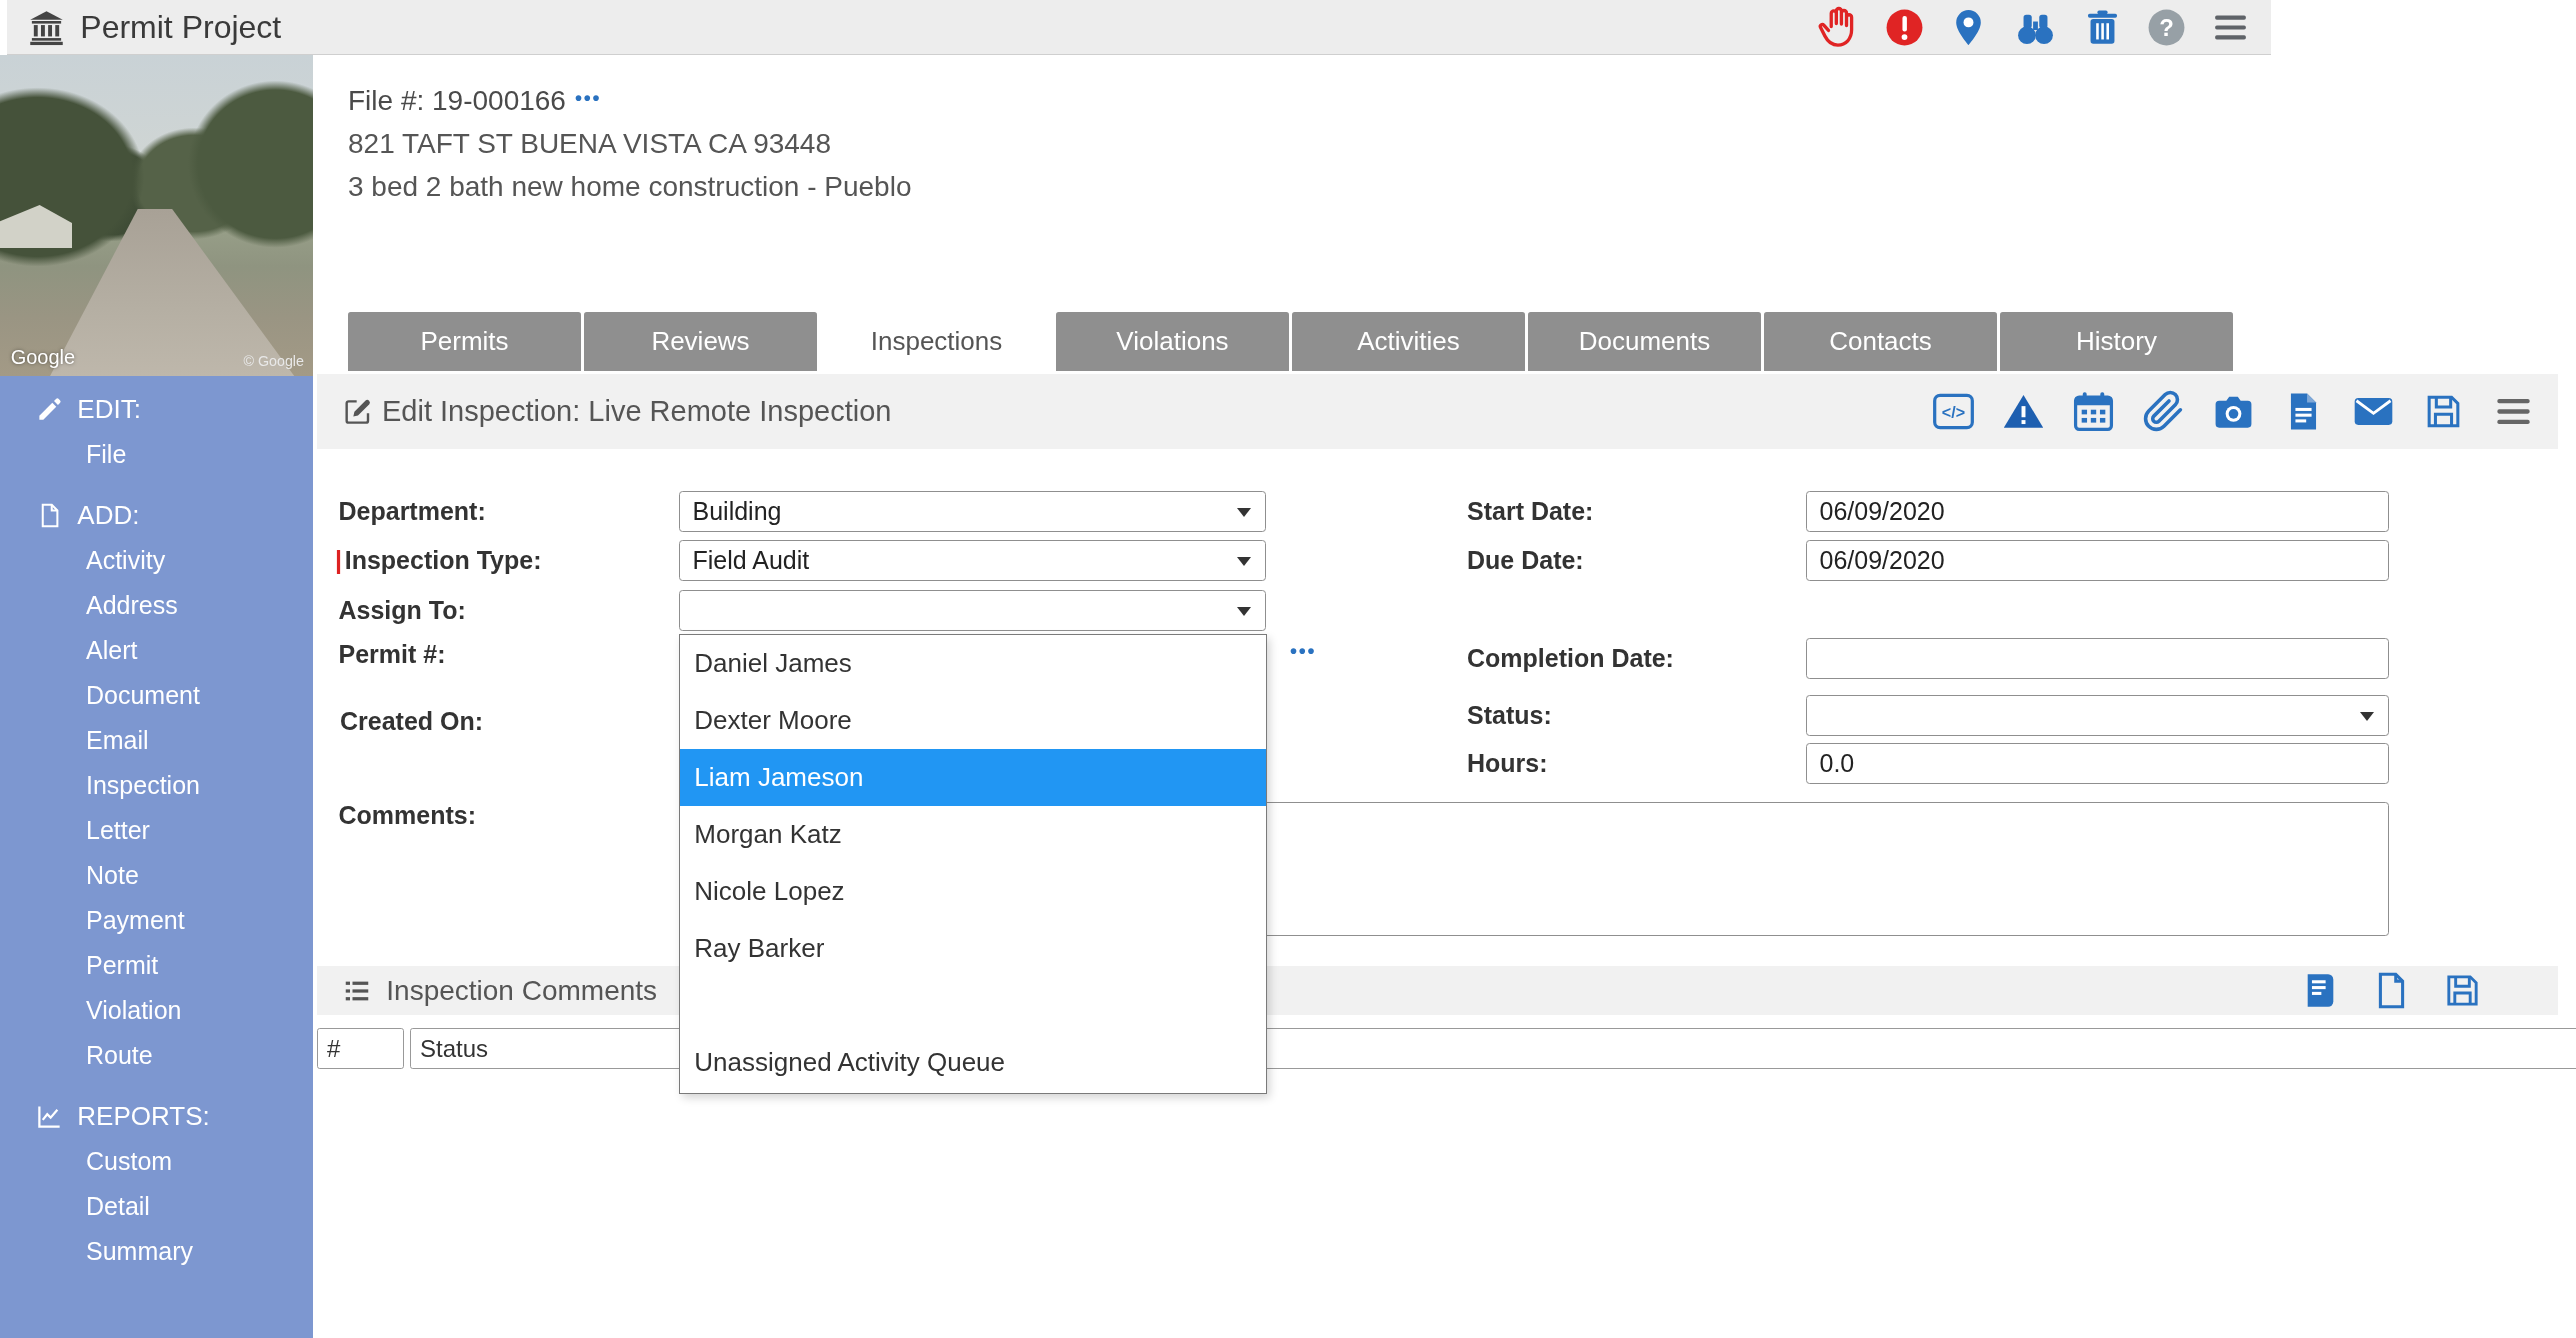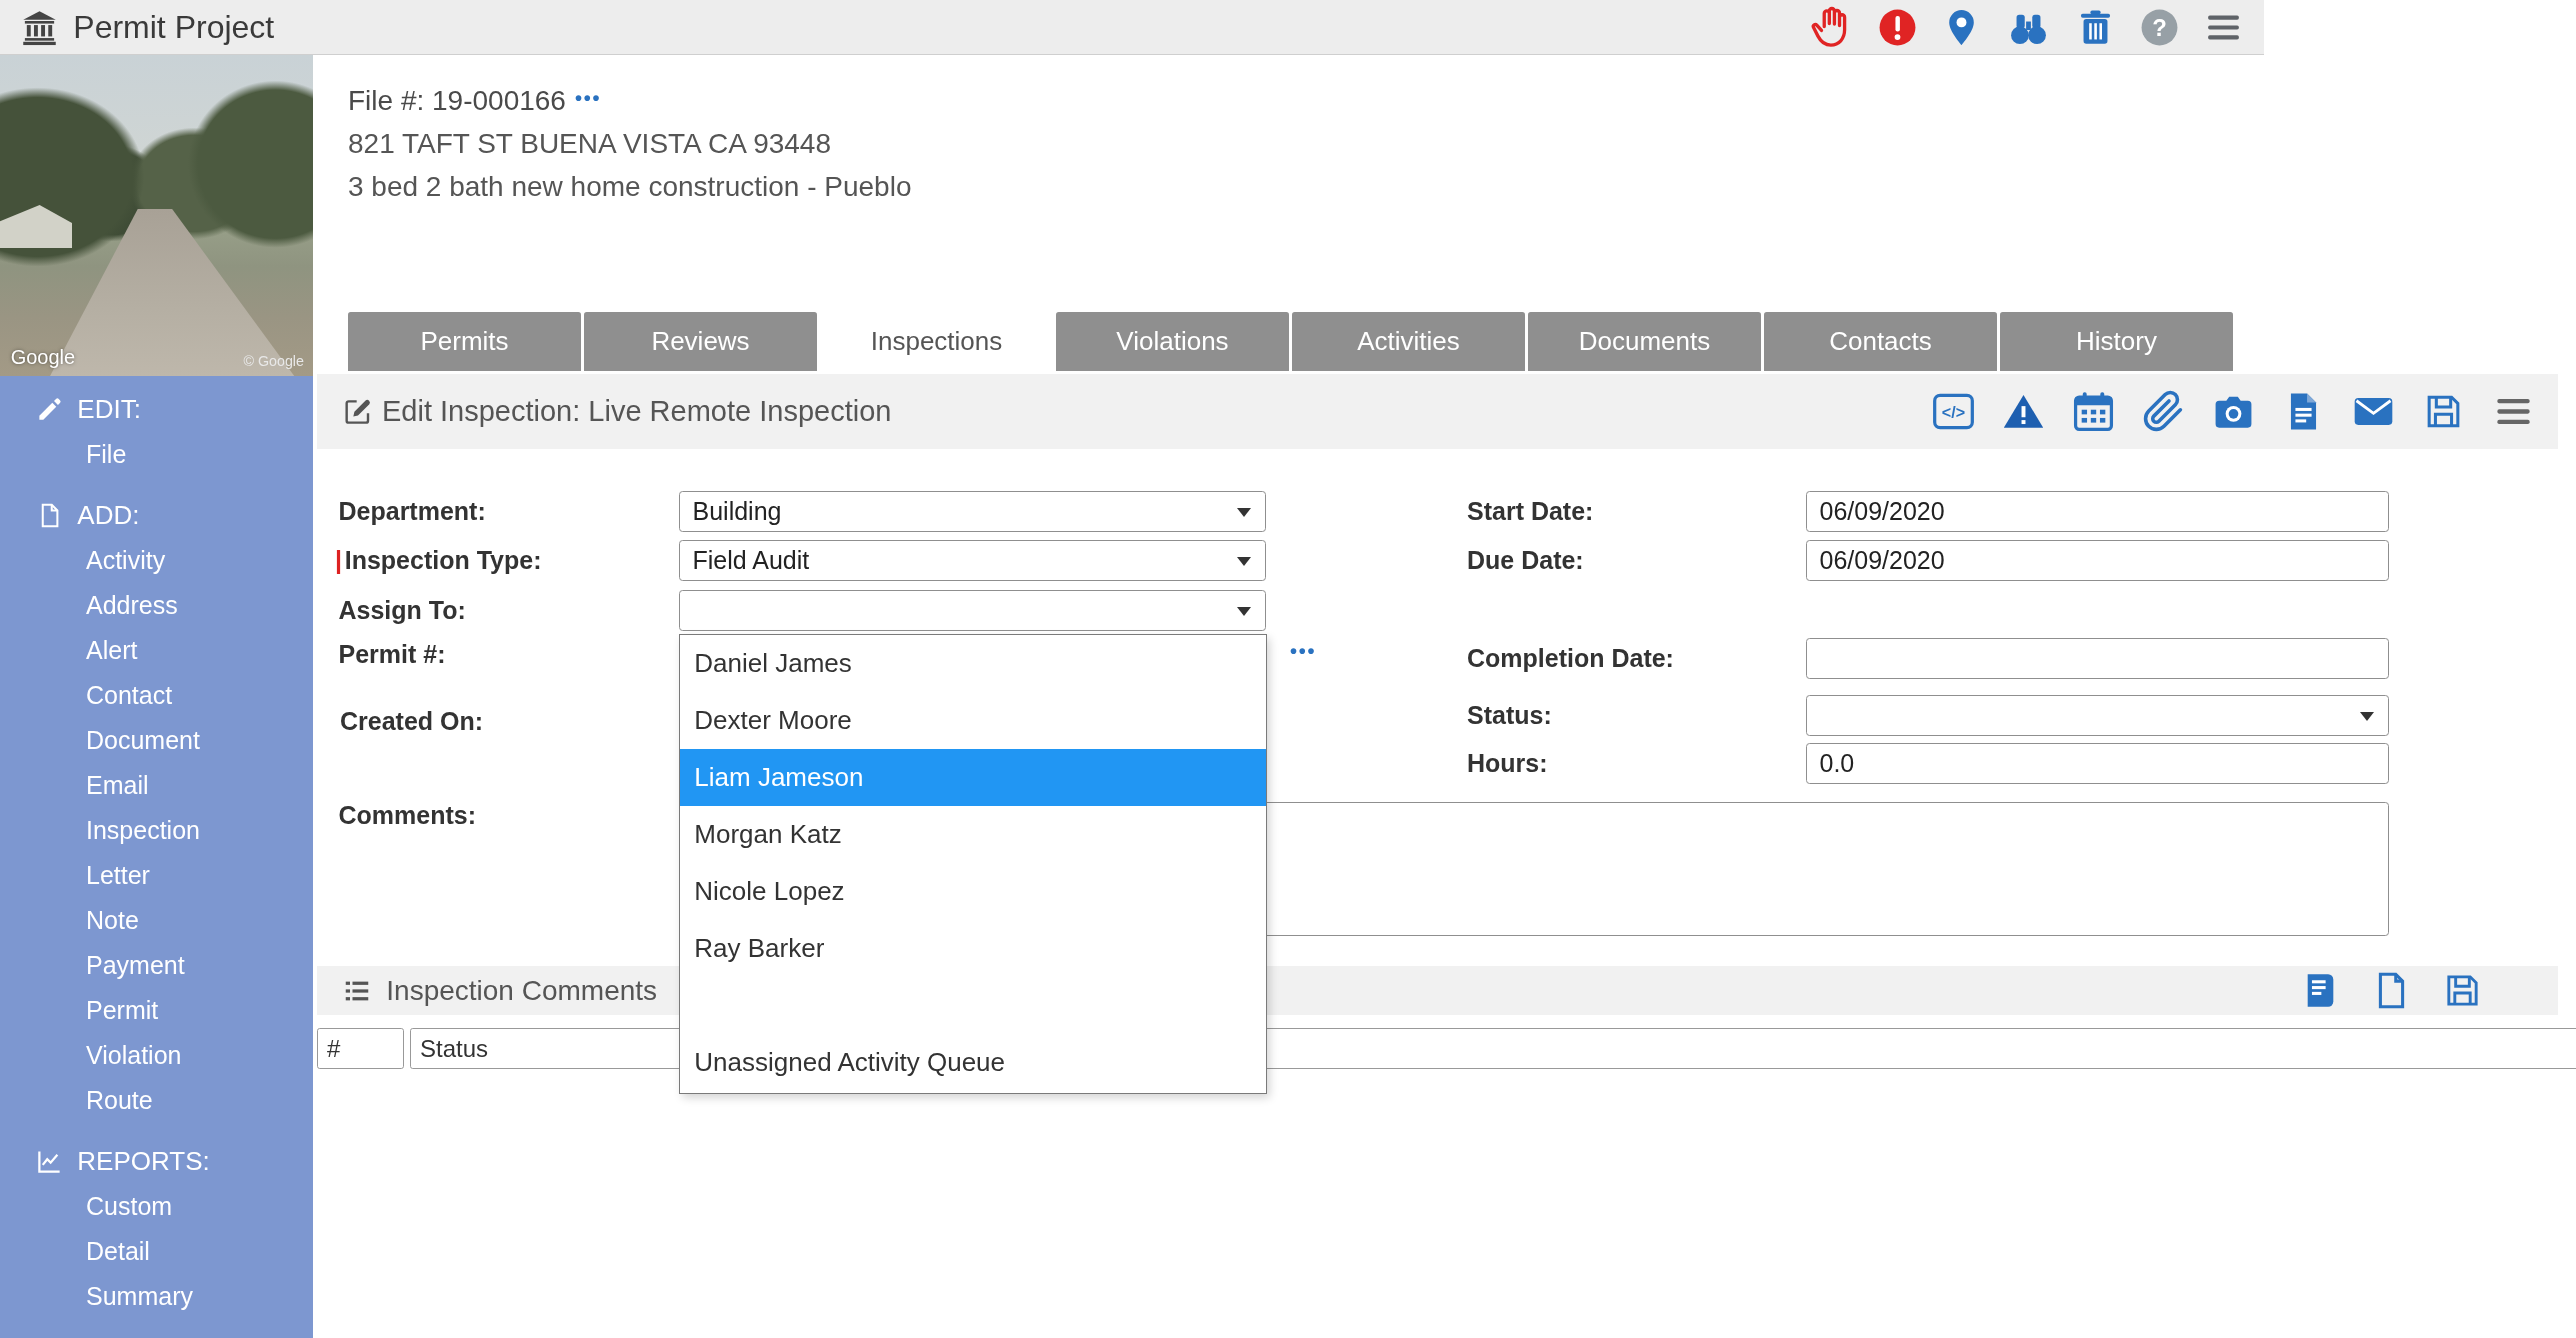--- a/index.html
+++ b/index.html
@@ -1,21 +1,21 @@
 <!DOCTYPE html>
 <html style="font-size:14.3px"><head>
 <meta charset="utf-8">
 <style>
   html,body{margin:0;padding:0;}
   body{width:2576px;height:1338px;position:relative;overflow:hidden;background:#fff;
        font-family:"Liberation Sans", sans-serif;color:#333;}
   svg{display:block;}
 
   
-  .topbar{position:absolute;left:0;top:0;width:2264px;height:54px;background:#ededed;
+  .topbar{position:absolute;left:7px;top:0;width:2264px;height:54px;background:#ededed;
           border-bottom:0.9px solid #cfcfcf;display:flex;align-items:center;z-index:5;}
   .bank{margin-left:20px;width:39px;height:39px;}
   .topbar-title{font-size:32px;color:#3a3a3a;margin-left:14.3px;}
   .top-icons{position:absolute;right:20px;top:0;height:54px;display:flex;align-items:center;gap:23px;}
   .ticon{width:41px;height:41px;display:flex;align-items:center;justify-content:center;cursor:pointer;}
   .ticon svg{width:100%;height:100%;}
 
   
   .sidebar{position:absolute;left:0;top:55px;width:313px;height:1284px;background:#7d97d0;color:#fff;}
   .photo{position:relative;width:313px;height:321px;overflow:hidden;
@@ -181,21 +181,20 @@
     <div class="sec gap">
       <svg viewBox="0 0 24 24" fill="none" stroke="#fff" stroke-width="1.8">
           <path d="M6 2.5h8l5 5V21.5H6z"></path>
           <path d="M14 2.5v5h5"></path>
         </svg>
       <span>ADD:</span>
     </div>
     <div class="item">Activity</div>
     <div class="item">Address</div>
     <div class="item">Alert</div>
-    <div class="item">Contact</div>
     <div class="item">Document</div>
     <div class="item">Email</div>
     <div class="item">Inspection</div>
     <div class="item">Letter</div>
     <div class="item">Note</div>
     <div class="item">Payment</div>
     <div class="item">Permit</div>
     <div class="item">Violation</div>
     <div class="item">Route</div>
 

